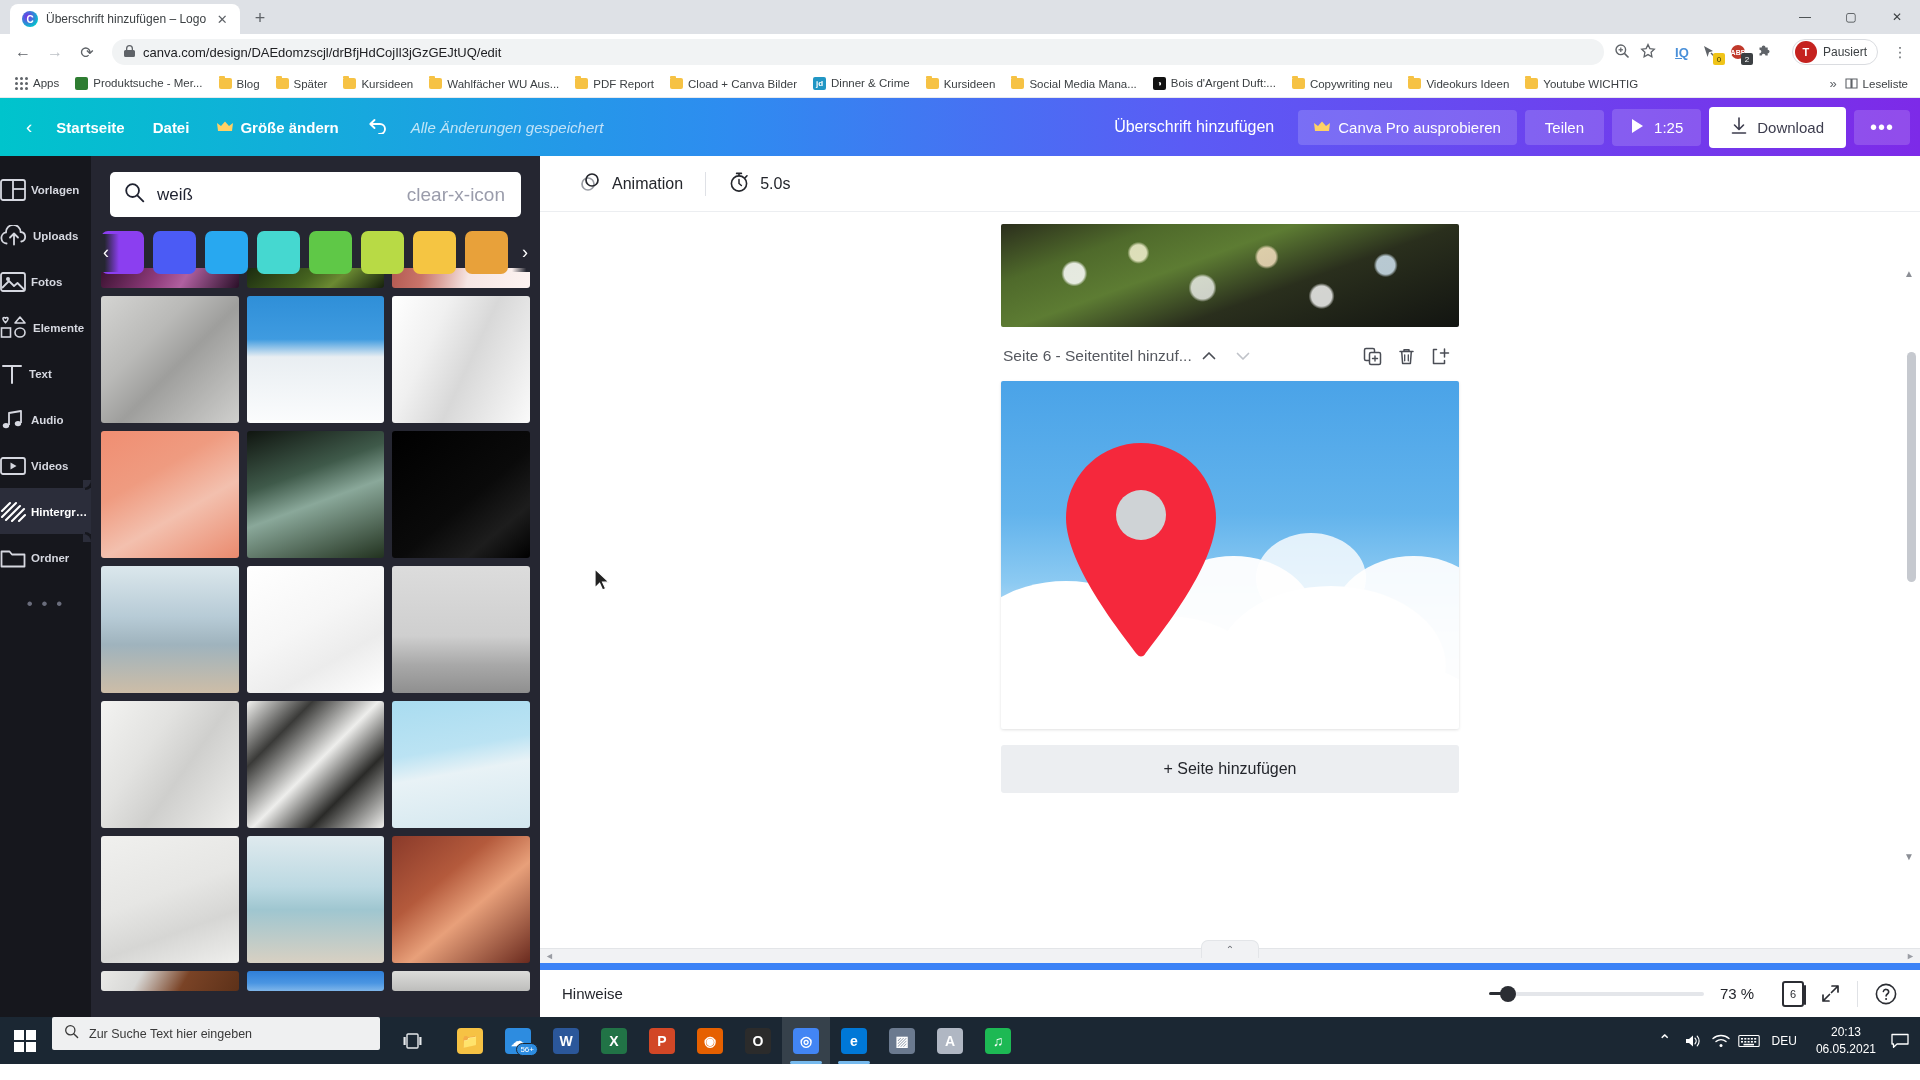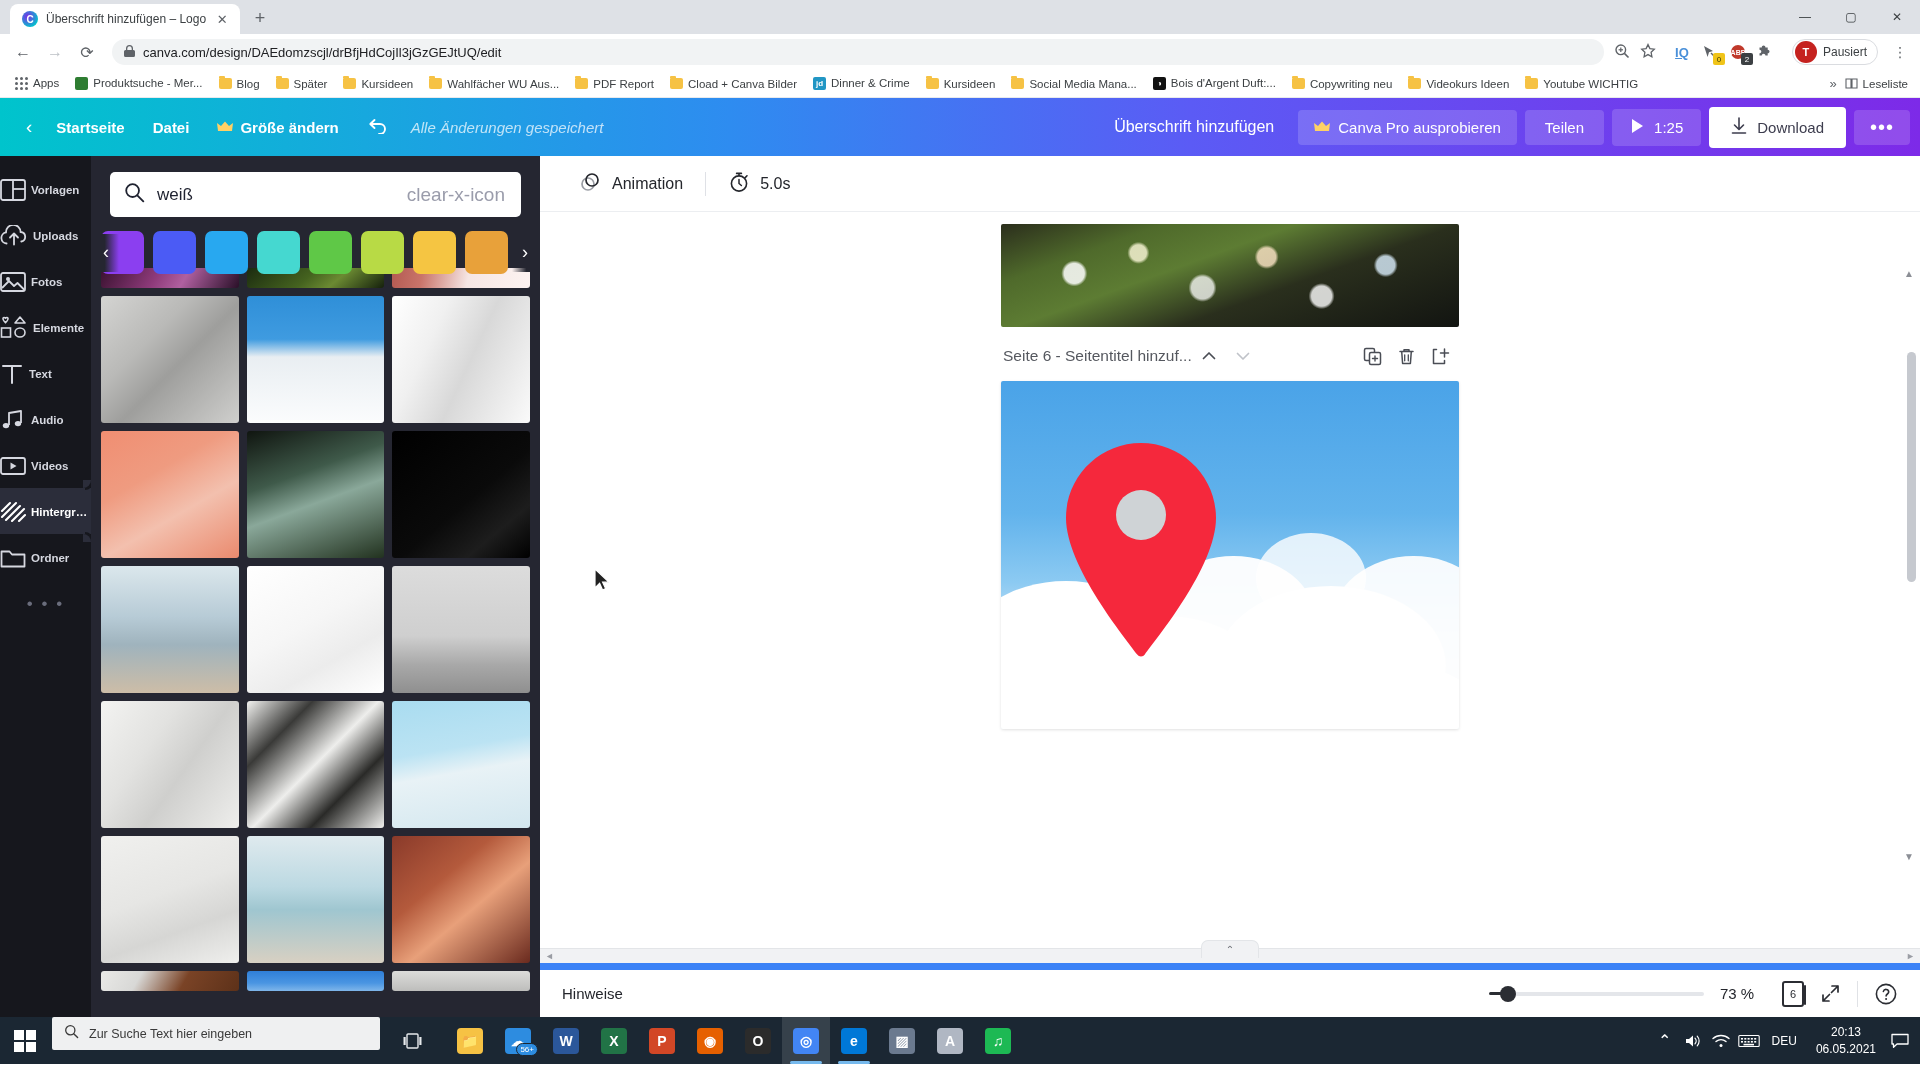--- a/index.html
+++ b/index.html
@@ -799,20 +799,21 @@
           <div class="cloud" style="left:215px;top:205px;width:230px;height:160px;"></div>
           <div class="cloud" style="left:330px;top:175px;width:165px;height:135px;opacity:.93;"></div>
           <div class="cloud" style="left:0px;top:270px;width:470px;height:110px;border-radius:40% 40% 0 0;"></div>
           <div class="cloud" style="left:255px;top:152px;width:110px;height:90px;opacity:.8;"></div>
           <svg class="pin" viewBox="0 0 150 215">
             <path d="M75 0C33.6 0 0 33.6 0 75c0 49 61 122 71.2 136.6a4.6 4.6 0 007.6 0C89 197 150 124 150 75 150 33.6 116.4 0 75 0z" fill="#f5283c"></path>
             <circle cx="75" cy="72" r="25" fill="#cfd3d6"></circle>
           </svg>
         </div>
 
+        <div class="add-page">+ Seite hinzufügen</div>
 
         <div class="vscroll">
           <span class="vscroll-arrow" style="top:-4px;">▲</span>
           <span class="thumb" style="top:80px;height:230px;"></span>
           <span class="vscroll-arrow" style="bottom:-4px;">▼</span>
         </div>
       </div>
 
       <div class="notes-bar-top">
         <span class="hscroll-arrow">◄</span>

